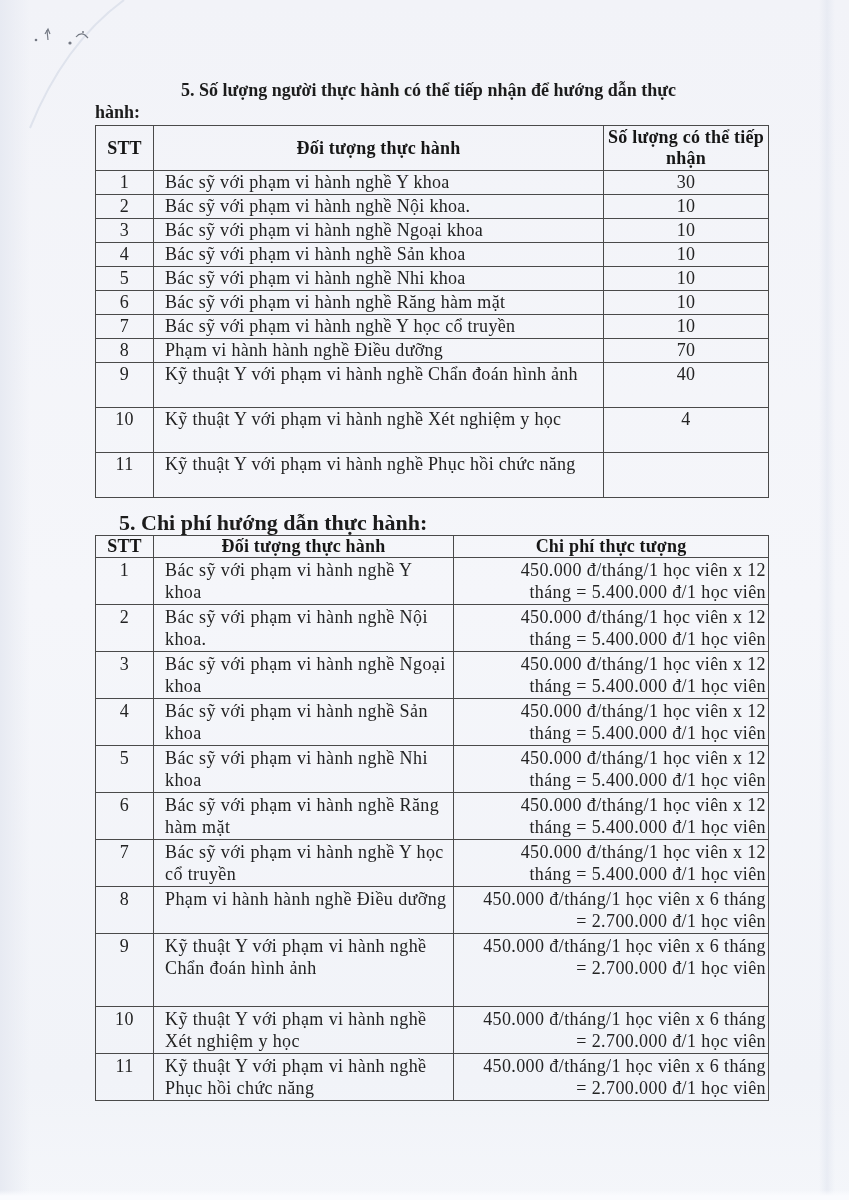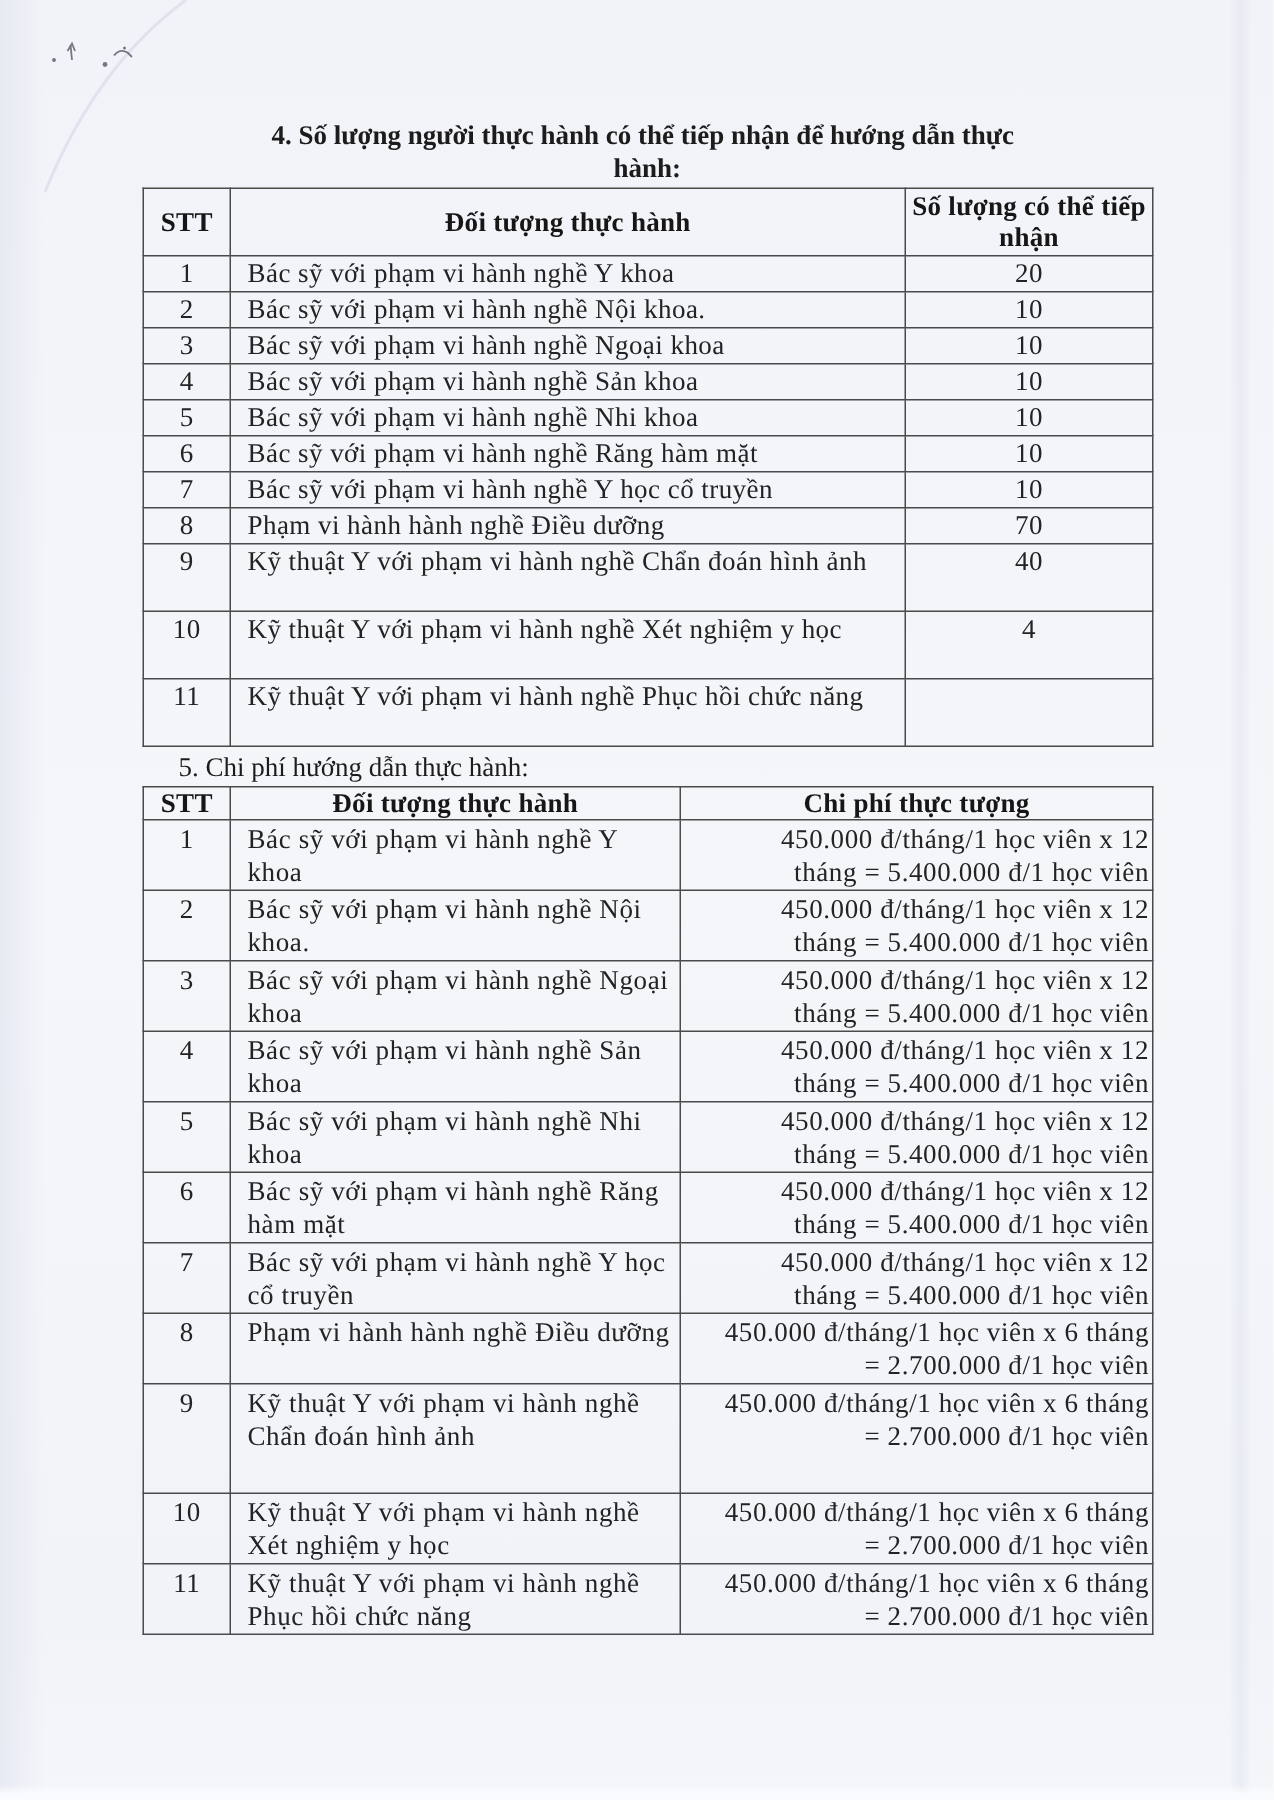--- a/index.html
+++ b/index.html
@@ -24,41 +24,41 @@
     background: linear-gradient(to bottom, rgba(250,251,254,0), #fafbfe 60%);
     pointer-events:none;
   }
   .crease-svg { position:absolute; left:0; top:0; }
   .scribble-svg { position:absolute; left:30px; top:24px; }
 
   .content { position:absolute; left:95px; top:79px; width:673px; }
 
   .h4 { font-size:18px; font-weight:bold; line-height:22px; color:#1c1c1c; }
   .h4 .l1 { display:block; padding-left:86px; }
-  .h4 .l2 { display:block;text-align:center; }
+  .h4 .l2 { display:block; }
 
   table { border-collapse:collapse; table-layout:fixed; width:673px; }
   td, th { border:1px solid #4a4a4a; overflow:hidden; }
 
   .t1 { margin-top:2px; }
   .t1 th {
     font-size:18px; font-weight:bold; line-height:21px; text-align:center;
     padding:1px 2px; color:#161616; letter-spacing:.2px; vertical-align:middle;
   }
   .t1 tr.hdr th { height:42px; }
   .t1 td {
     font-size:18px; letter-spacing:.3px; line-height:22.5px;
     padding:0 2px; height:23px; vertical-align:top;
   }
   .t1 td.c-stt { text-align:center; }
   .t1 td.c-subject { padding-left:11px; padding-right:5px; text-align:left; }
   .t1 td.c-qty { text-align:center; }
   .t1 tr.tall td { height:44px; }
 
-  .h5 { font-size:18px; font-weight:normal; line-height:21px; margin:3px 0 2px; padding-left:24px; color:#1c1c1c; }
+  .h5 { font-size:22px; font-weight:bold; line-height:21px; margin:14px 0 2px; padding-left:24px; color:#1c1c1c; }
 
   .t2 th {
     font-size:18px; font-weight:bold; text-align:center; color:#161616;
     height:18px; padding:1px 2px; line-height:19px; letter-spacing:.2px; vertical-align:middle;
   }
   .t2 td {
     font-size:18px; letter-spacing:.4px; line-height:22px;
     padding:1px 2px; height:43px; vertical-align:top;
   }
   .t2 td.c-stt { text-align:center; }
@@ -85,40 +85,40 @@
   <g fill="#4a505c" opacity="0.75">
     <circle cx="6" cy="16" r="1.3"></circle>
     <circle cx="40" cy="19" r="1.6"></circle>
     <circle cx="53" cy="8" r="1"></circle>
   </g>
 </svg>
 
 <div class="content">
 
   <div class="h4">
-    <span class="l1">4. Số lượng người thực hành có thể tiếp nhận để hướng dẫn thực</span>
+    <span class="l1">5. Số lượng người thực hành có thể tiếp nhận để hướng dẫn thực</span>
     <span class="l2">hành:</span>
   </div>
 
   <table class="t1">
     <colgroup>
         <col style="width:58px">
         <col style="width:450px">
         <col style="width:165px">
       </colgroup>
     <tbody>
         <tr class="hdr">
       <th>STT</th>
       <th>Đối tượng thực hành</th>
       <th>Số lượng có thể tiếp nhận</th>
     </tr>
     <tr>
       <td class="c-stt">1</td>
       <td class="c-subject">Bác sỹ với phạm vi hành nghề Y khoa</td>
-      <td class="c-qty">20</td>
+      <td class="c-qty">30</td>
     </tr>
     <tr>
       <td class="c-stt">2</td>
       <td class="c-subject">Bác sỹ với phạm vi hành nghề Nội khoa.</td>
       <td class="c-qty">10</td>
     </tr>
     <tr>
       <td class="c-stt">3</td>
       <td class="c-subject">Bác sỹ với phạm vi hành nghề Ngoại khoa</td>
       <td class="c-qty">10</td>

